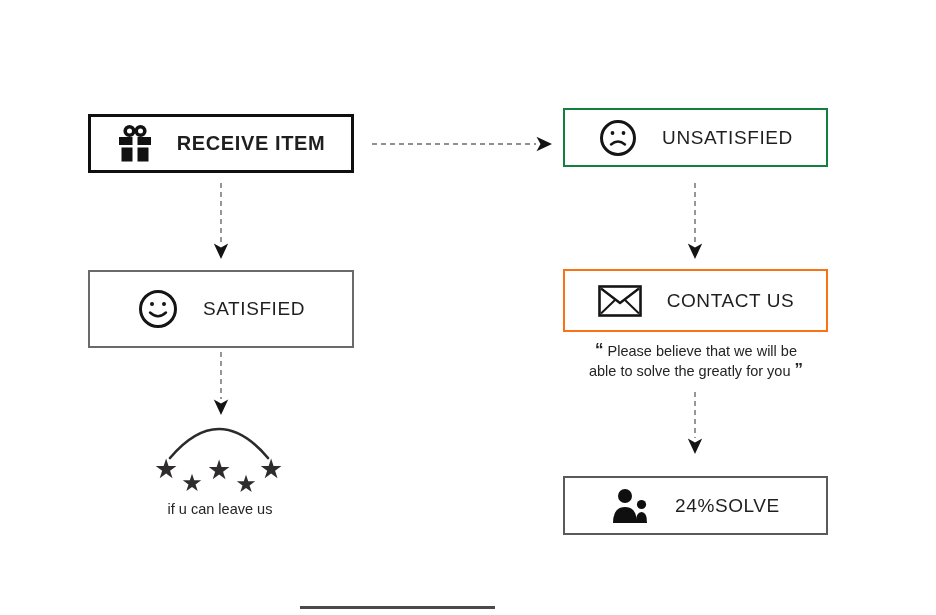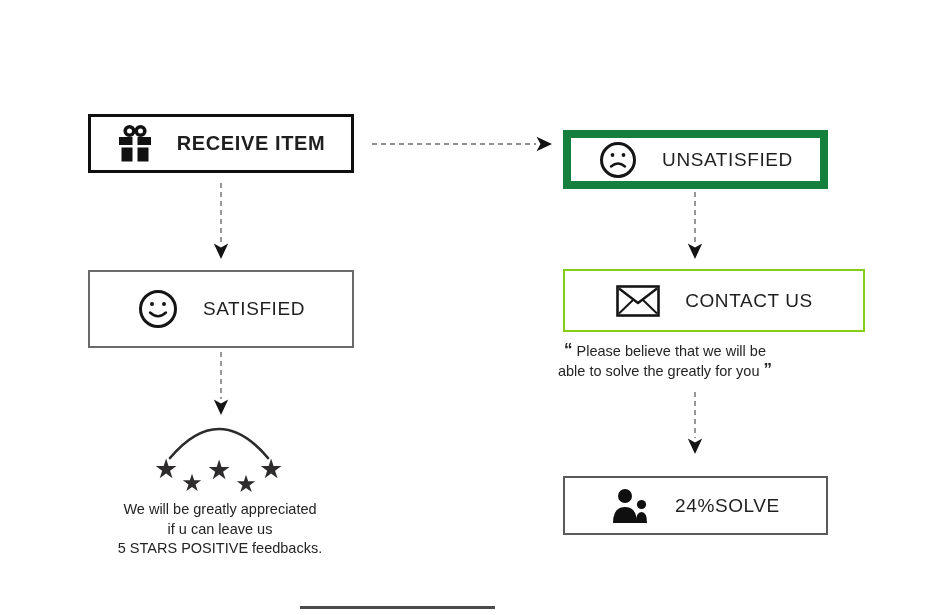--- a/index.html
+++ b/index.html
@@ -20,31 +20,31 @@
     color: #1f1f1f;
     white-space: nowrap;
   }
 
   .box-receive {
     left: 88px; top: 114px; width: 266px; height: 59px;
     border: 3px solid #0f0f0f;
   }
   .box-receive .label { font-weight: bold; font-size: 20px; }
 
-  .box-unsatisfied { left: 563px; top: 130px; width: 265px; height: 59px; border: 8px solid #15803d; }
+  .box-unsatisfied { left: 563px; top: 108px; width: 265px; height: 59px; border: 2px solid #15803d; }
   .box-satisfied   { left: 88px;  top: 270px; width: 266px; height: 78px; border: 2px solid #6a6a6a; }
-  .box-contact     { left: 563px; top: 269px; width: 302px; height: 63px; border: 2px solid #84cc16; }
+  .box-contact     { left: 563px; top: 269px; width: 265px; height: 63px; border: 2px solid #f97316; }
   .box-solve       { left: 563px; top: 476px; width: 265px; height: 59px; border: 2px solid #5a5a5a; }
 
   .icon-wrap { display: flex; align-items: center; justify-content: center; }
 
   svg.overlay { position: absolute; left: 0; top: 0; pointer-events: none; }
 
   .quote {
-    position: absolute; left: 514px; top: 341px; width: 302px;
+    position: absolute; left: 545px; top: 341px; width: 302px;
     text-align: center; font-size: 14.5px; line-height: 20px; color: #242424;
   }
   .quote .qmark { font-weight: bold; font-size: 17px; position: relative; top: -1px; }
 
   .feedback-note {
     position: absolute; left: 70px; top: 500px; width: 300px;
     text-align: center; font-size: 14.5px; line-height: 19.5px; color: #242424;
   }
 
   .stars { position: absolute; left: 0; top: 0; }
@@ -160,18 +160,16 @@
 
 <div class="stars">
     <span class="star" style="left: 166px; top: 469px; font-size: 27px; color: rgb(46, 44, 45);">★</span>
     <span class="star" style="left: 192px; top: 483px; font-size: 24px; color: rgb(46, 44, 45);">★</span>
     <span class="star" style="left: 219px; top: 470px; font-size: 27px; color: rgb(46, 44, 45);">★</span>
     <span class="star" style="left: 246px; top: 484px; font-size: 24px; color: rgb(46, 44, 45);">★</span>
     <span class="star" style="left: 271px; top: 469px; font-size: 27px; color: rgb(46, 44, 45);">★</span>
   </div>
 
 <div class="feedback-note">
-  <div>We will be greatly appreciated</div>
   <div>if u can leave us</div>
-  <div>5 STARS POSITIVE feedbacks.</div>
 </div>
 
 <div class="bottom-bar"></div>
 
 </body></html>

